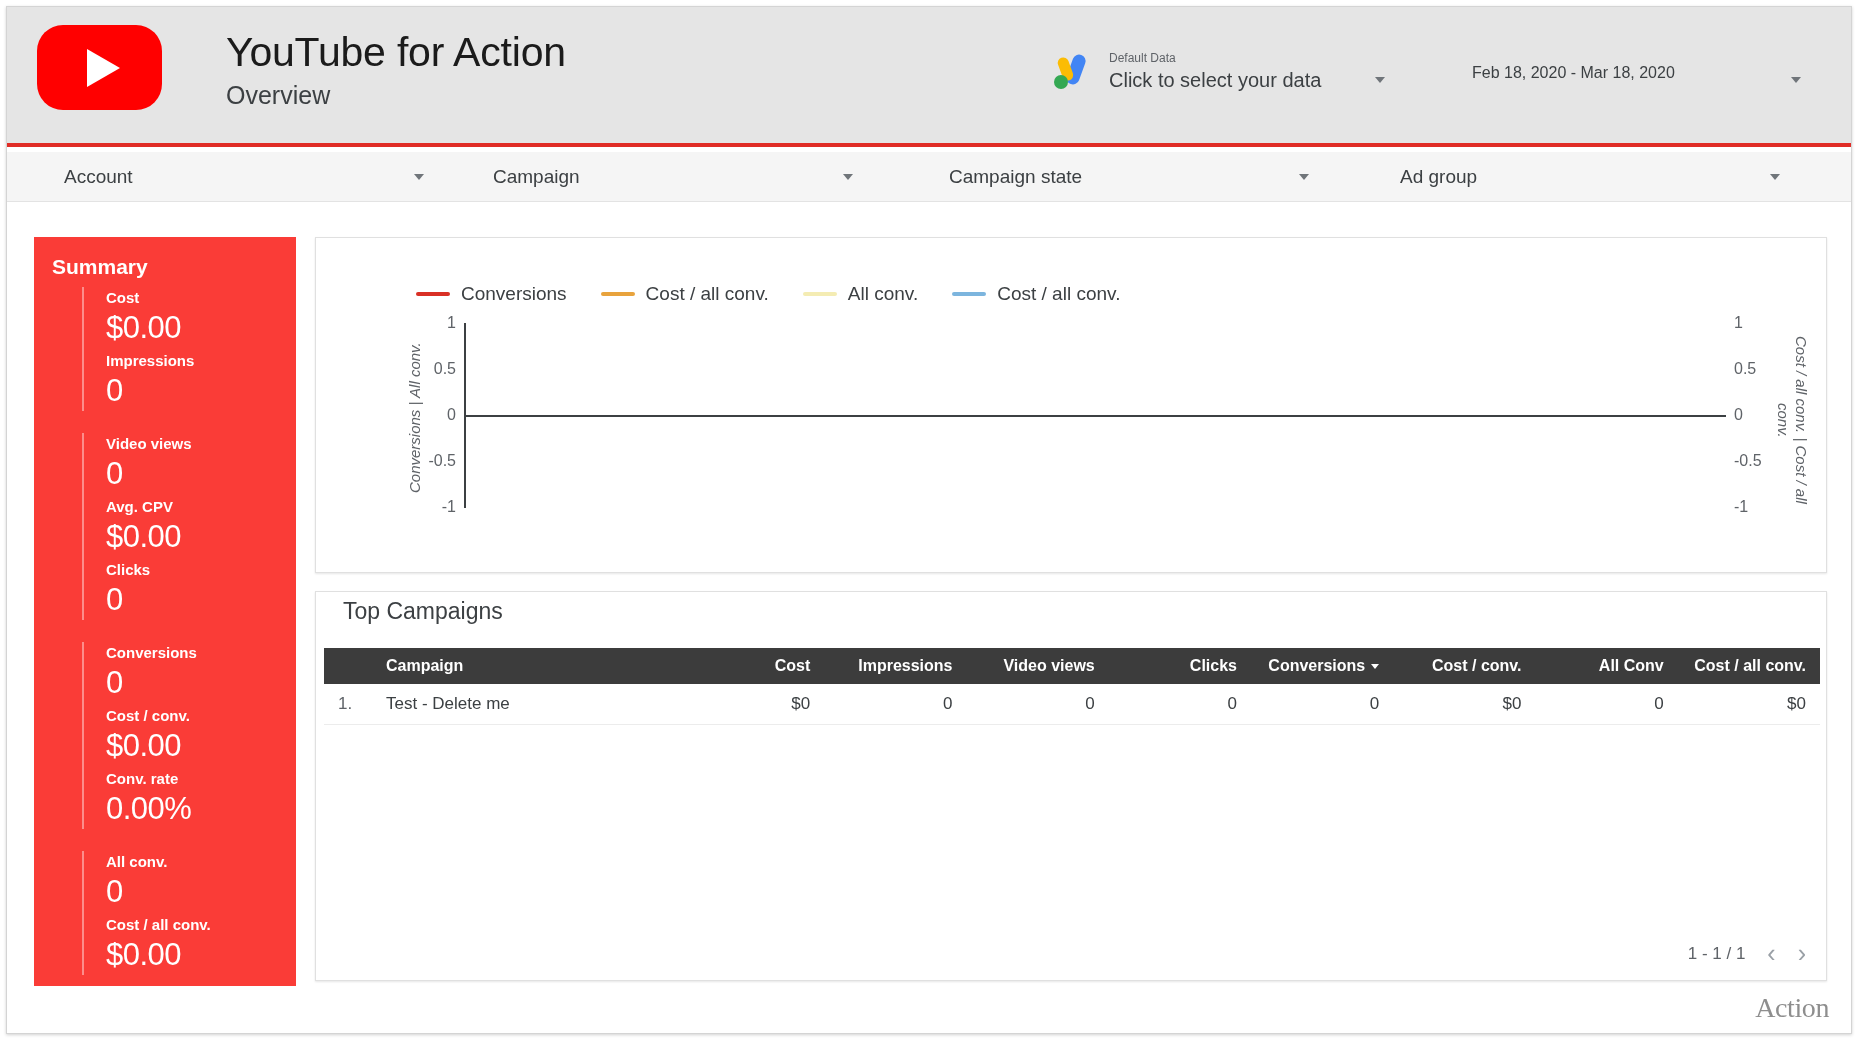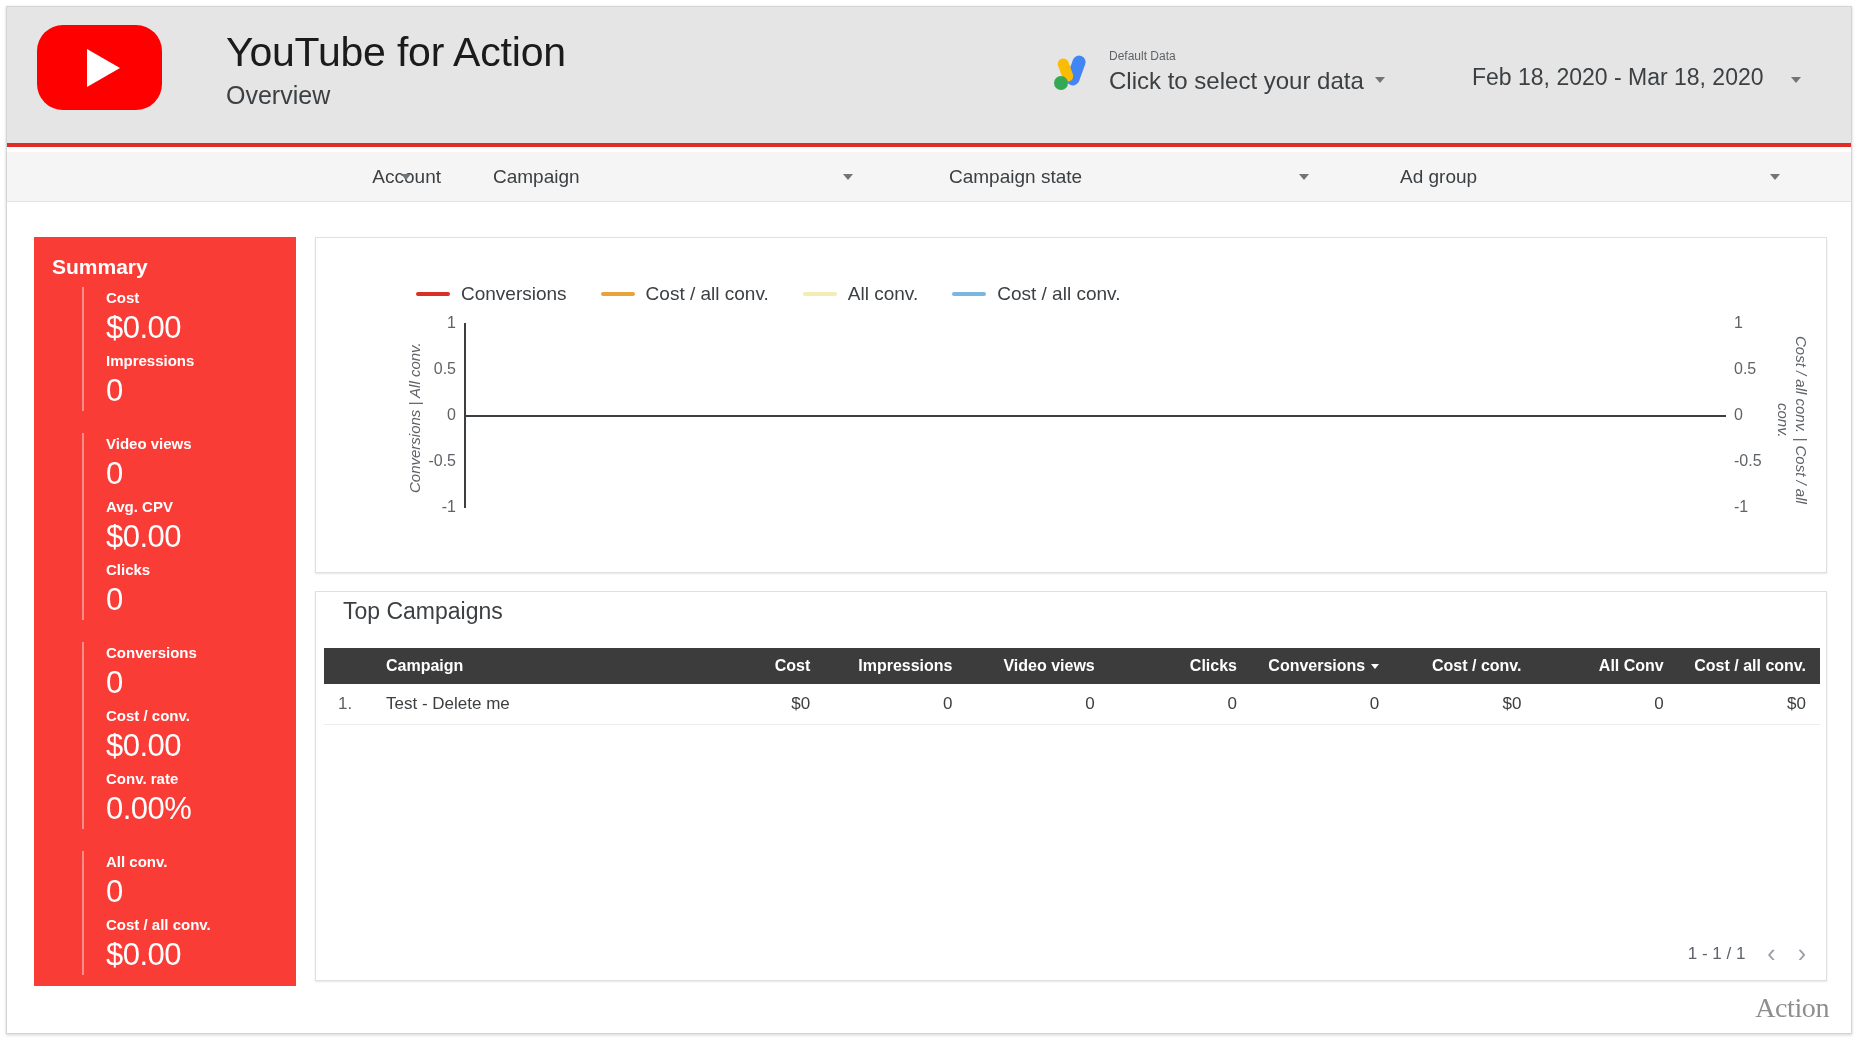--- a/index.html
+++ b/index.html
@@ -53,33 +53,33 @@
 
   .data-source {
     position: absolute; left: 1040px; top: 42px;
     display: flex; align-items: center; gap: 16px;
     cursor: pointer;
   }
   .ads-icon { position: relative; width: 46px; height: 46px; }
   .ads-icon svg { display: block; }
   .ds-text { line-height: 1.28; }
   .ds-line1 { font-size: 12px; color: #5f6368; }
-  .ds-line2 { font-size: 24px; color: #3c4043; margin-top: 2px; }
+  .ds-line2 { font-size: 20px; color: #3c4043; margin-top: 2px; }
   .caret-sm {
     position: absolute;
     width: 0; height: 0;
     border-left: 5px solid transparent;
     border-right: 5px solid transparent;
     border-top: 6px solid #70757a;
   }
   .ds-caret { left: 1368px; top: 70px; }
 
   .date-range {
     position: absolute; left: 1465px; top: 57px;
-    font-size: 23px; color: #3c4043; cursor: pointer; text-align: center;
+    font-size: 16px; color: #3c4043; cursor: pointer; text-align: center;
   }
   .dr-caret { left: 1784px; top: 70px; }
 
   
   .filterbar {
     position: absolute; left: 0; top: 145px;
     width: 100%; height: 50px;
     background: #f5f5f5;
     border-bottom: 1px solid #e3e3e3;
   }
@@ -89,21 +89,21 @@
     cursor: pointer;
   }
   .filter .flabel { font-size: 19px; color: #3c4043; }
   .filter .fcaret {
     position: absolute;
     width: 0; height: 0;
     border-left: 5px solid transparent;
     border-right: 5px solid transparent;
     border-top: 6px solid #70757a;
   }
-  #f0 { left: 44px;   width: 390px; justify-content: flex-end; }
+  #f0 { left: 57px;   width: 390px; }
   #f0 .fcaret { right: 30px; top: 22px; }
   #f1 { left: 486px;  width: 390px; }
   #f1 .fcaret { right: 30px; top: 22px; }
   #f2 { left: 942px;  width: 390px; }
   #f2 .fcaret { right: 30px; top: 22px; }
   #f3 { left: 1393px; width: 400px; }
   #f3 .fcaret { right: 20px; top: 22px; }
 
   
   .summary {

